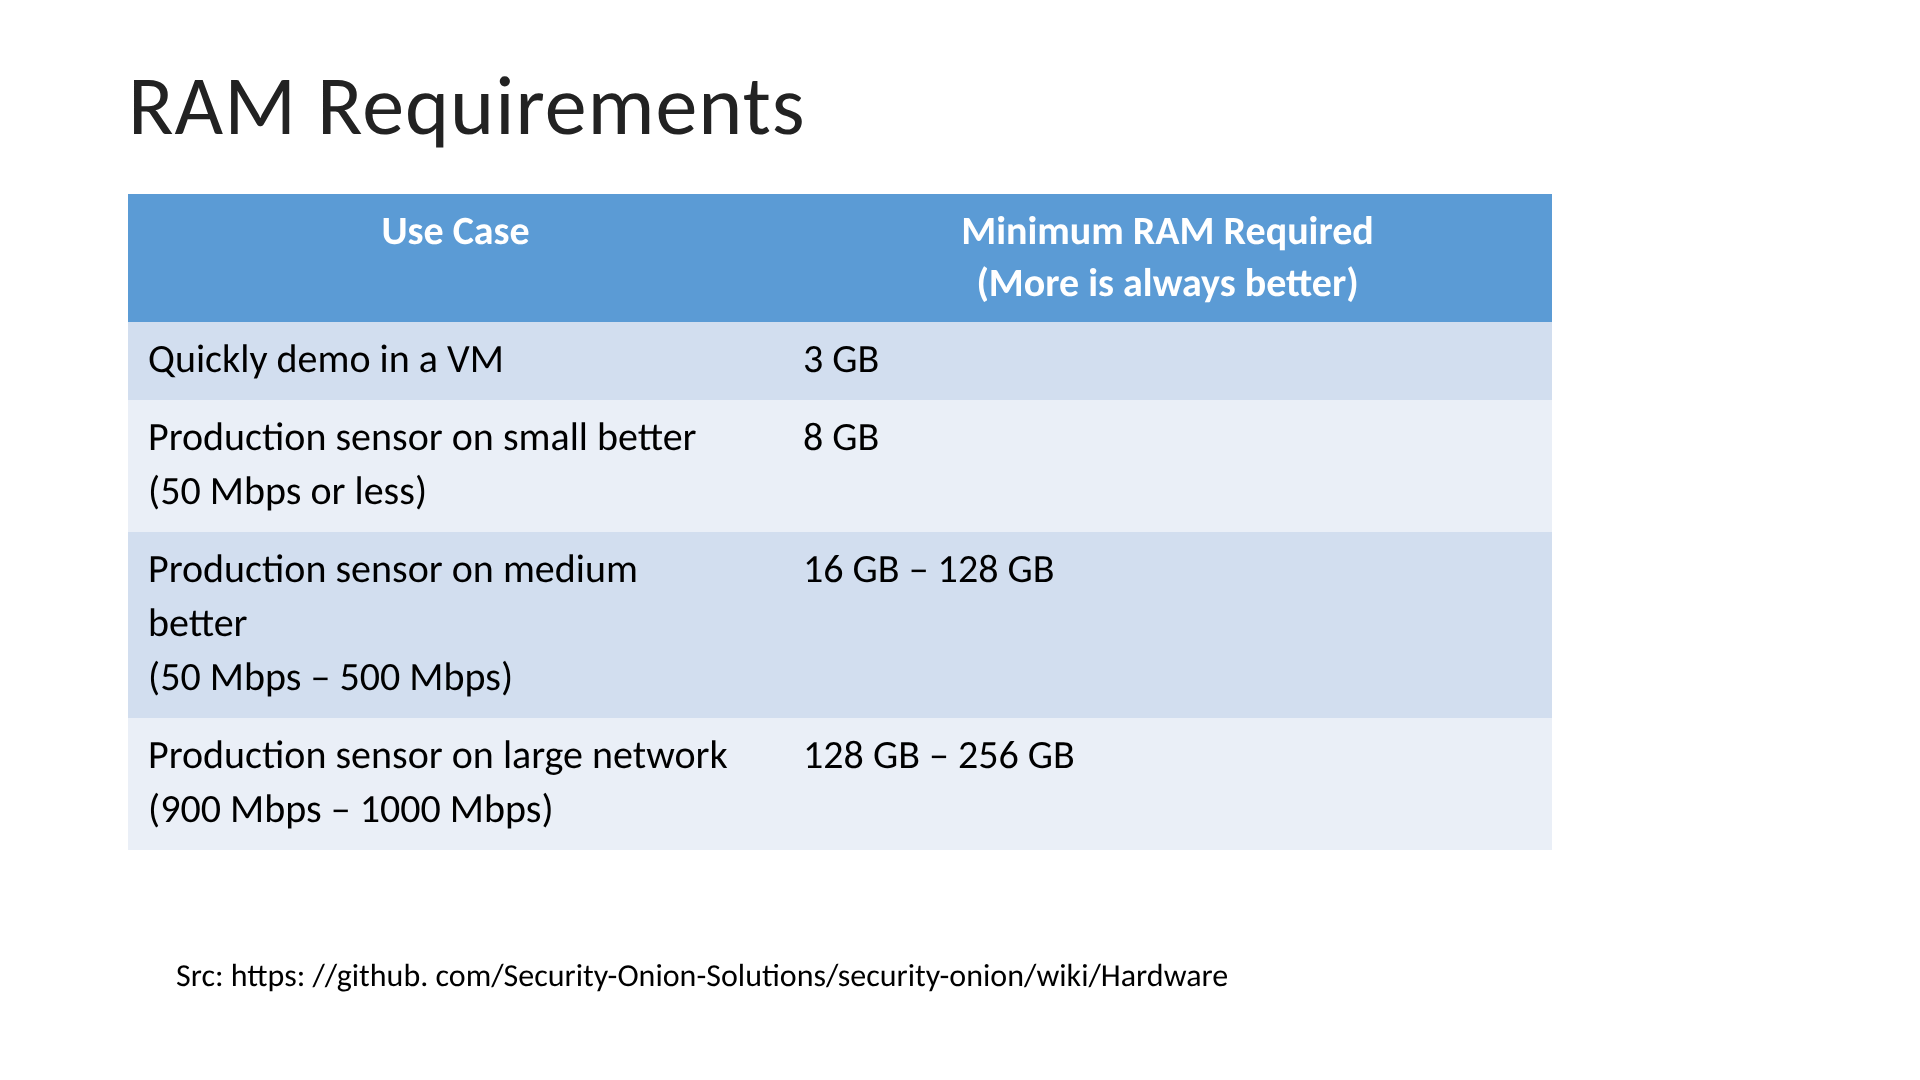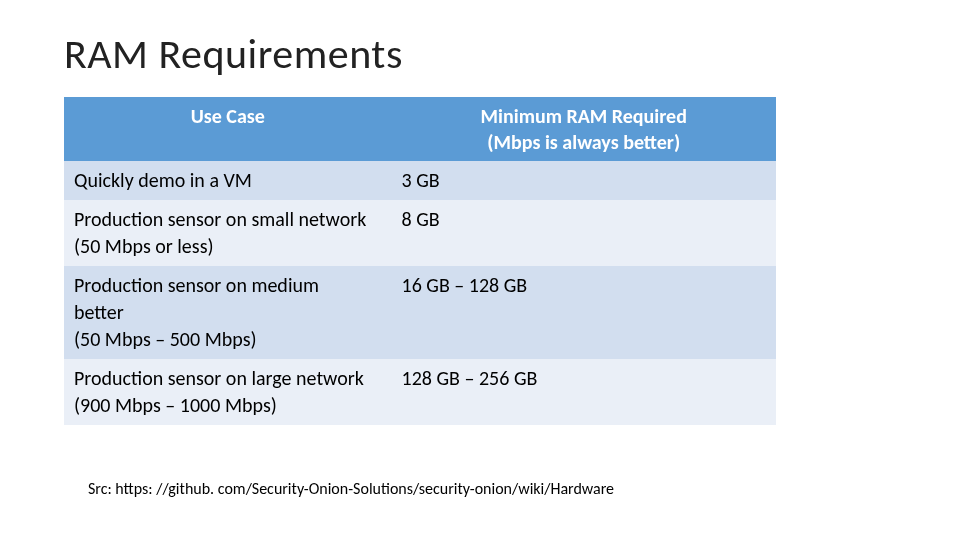--- a/index.html
+++ b/index.html
@@ -72,36 +72,36 @@
       <col class="col-use">
       <col class="col-ram">
     </colgroup>
     <thead>
       <tr>
         <th>
           <span>Use Case</span>
         </th>
         <th>
           <span>Minimum RAM Required</span><br>
-          <span>(Mbps is always better)</span>
+          <span>(More is always better)</span>
         </th>
       </tr>
     </thead>
     <tbody>
       <tr class="band-a">
         <td>
           <span>Quickly demo in a VM</span>
         </td>
         <td>
           <span>3 GB</span>
         </td>
       </tr>
       <tr class="band-b">
         <td>
-          <span>Production sensor on small network</span><br>
+          <span>Production sensor on small better</span><br>
           <span>(50 Mbps or less)</span>
         </td>
         <td>
           <span>8 GB</span>
         </td>
       </tr>
       <tr class="band-a">
         <td>
           <span>Production sensor on medium</span><br>
           <span>better</span><br>

